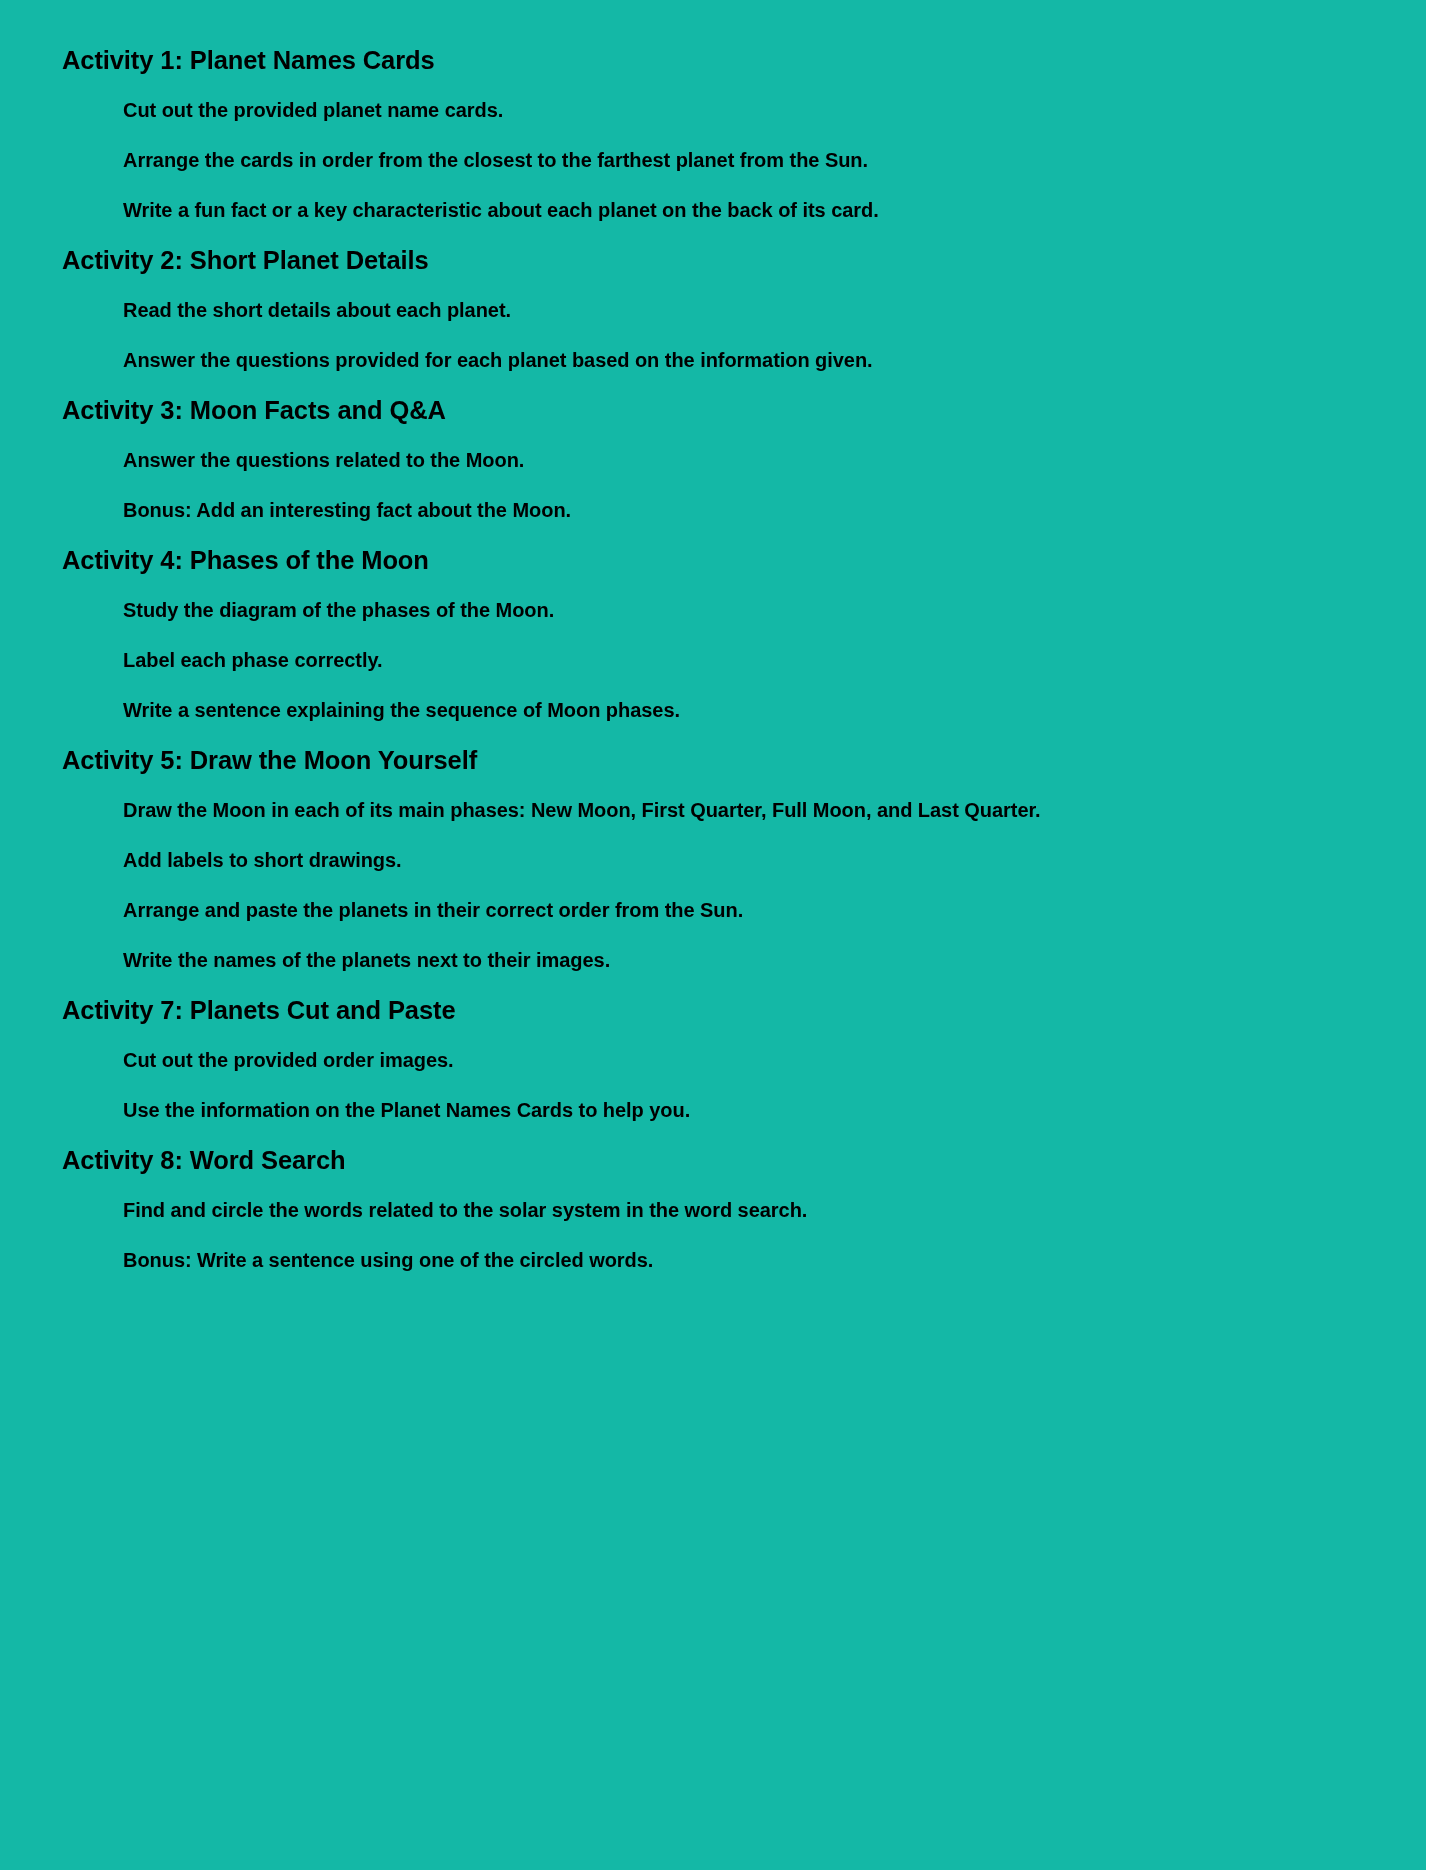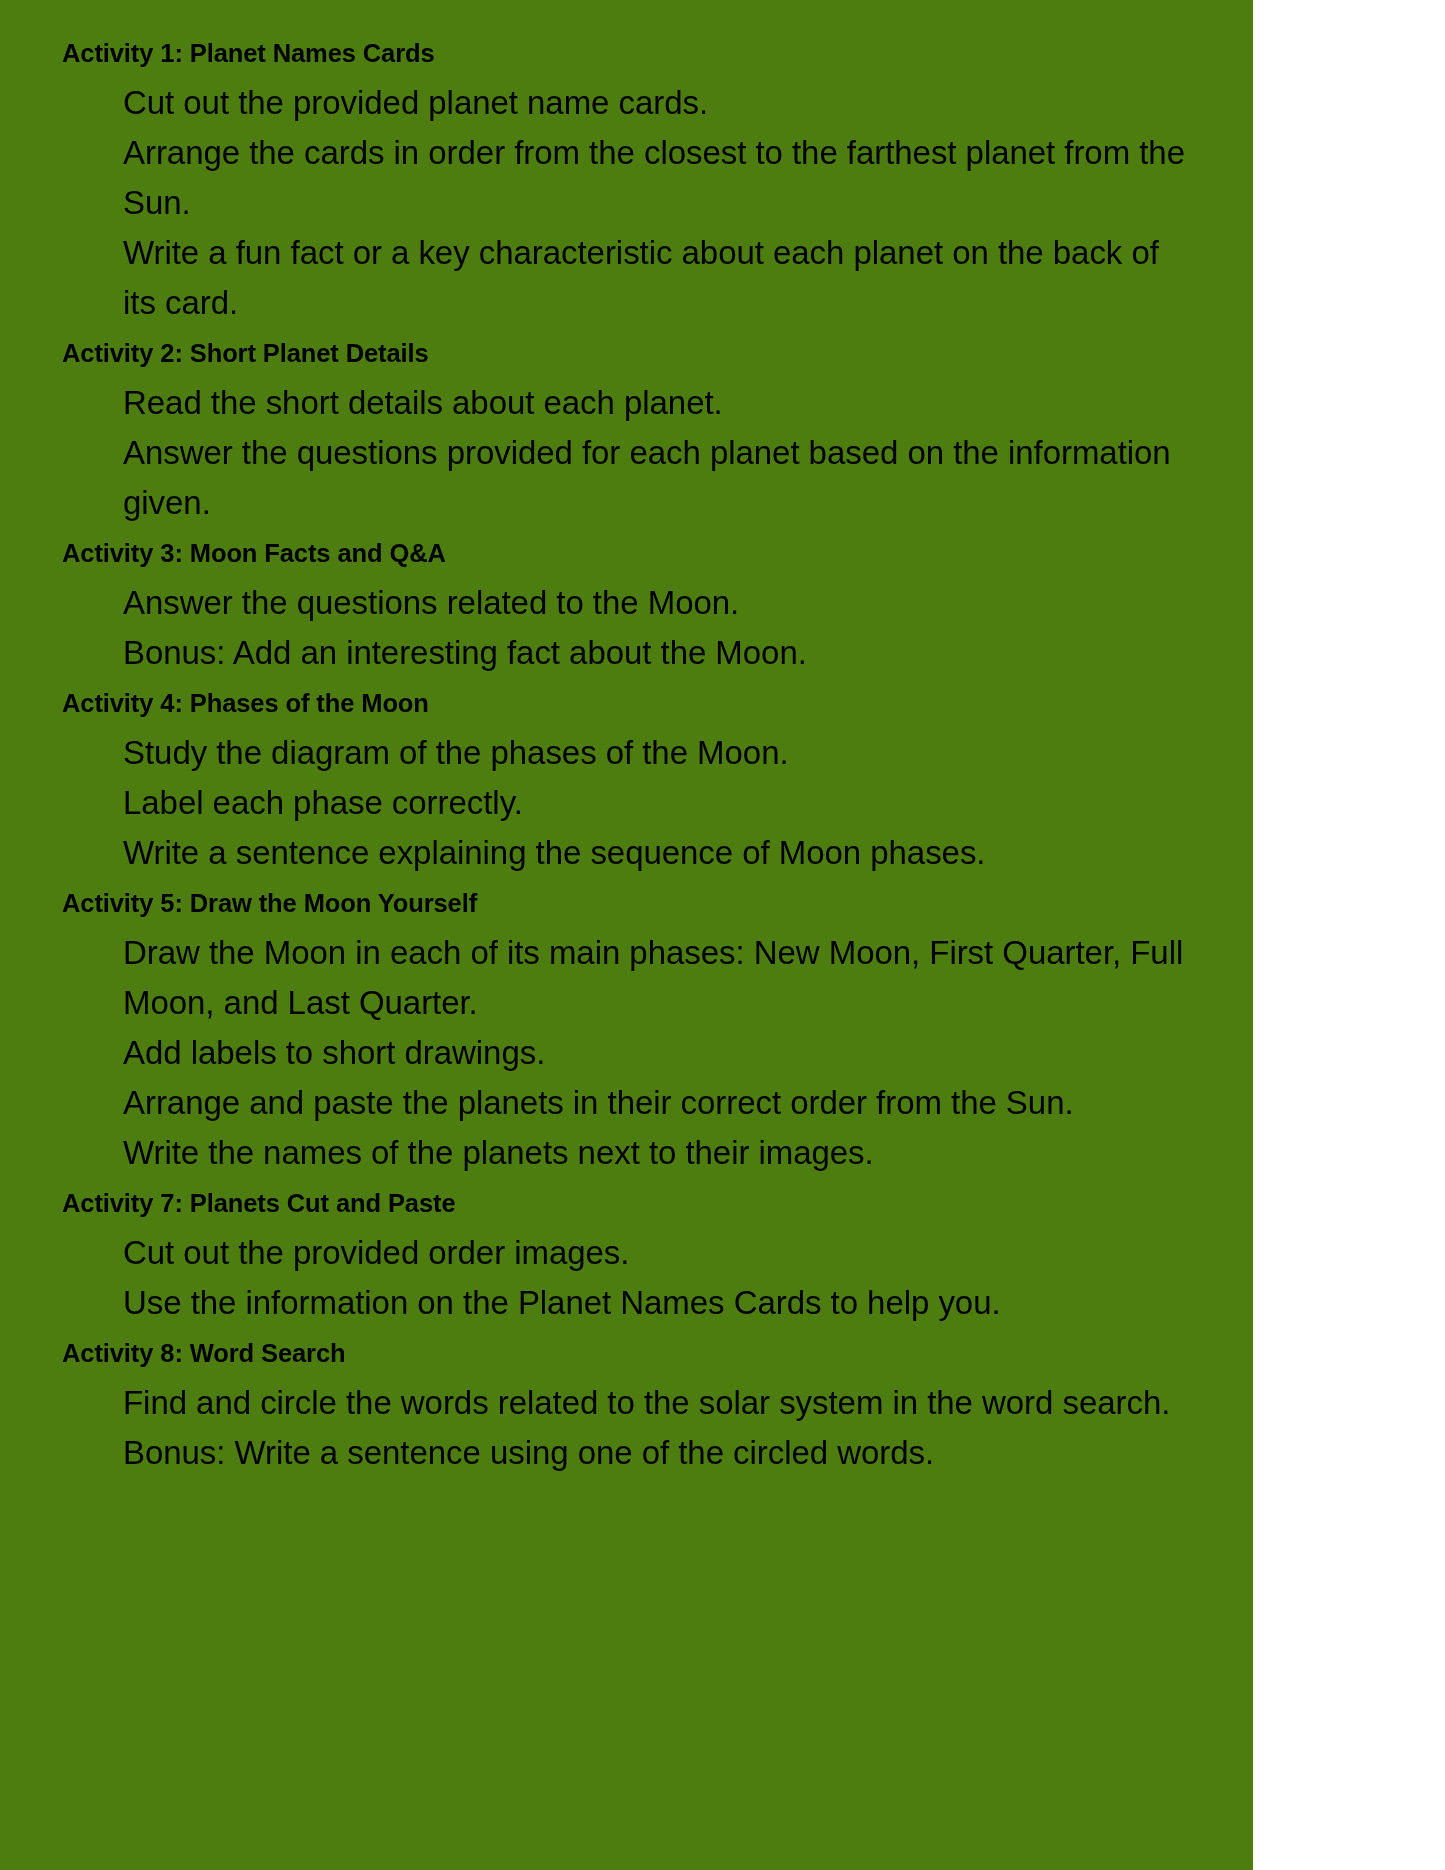--- a/index.html
+++ b/index.html
@@ -9,46 +9,46 @@
   }
   body {
     width: 1445px;
     height: 1870px;
     font-family: "Liberation Sans", sans-serif;
     color: #000000;
     -webkit-font-smoothing: antialiased;
   }
   .page {
     box-sizing: border-box;
-    width: 1253px;
+    width: 1426px;
     min-height: 1870px;
-    padding: 28px 62px 0 62px;
-    background: #4d7c0f;
+    padding: 35px 62px 0 62px;
+    background: #14b8a6;
   }
   .activity {
     margin: 0;
     padding: 0;
   }
   .activity-heading {
     font-size: 25.5px;
     font-weight: bold;
     line-height: 50px;
     letter-spacing: -0.1px;
     margin: 0;
     padding: 0;
     white-space: nowrap;
   }
   .activity-steps {
     list-style: none;
     margin: 0;
     padding: 0;
   }
   .activity-step {
-    font-size: 33px;
-    font-weight: 400;
+    font-size: 20px;
+    font-weight: 700;
     line-height: 50px;
     letter-spacing: -0.05px;
     margin: 0;
     padding: 0 0 0 61px;
     max-width: 1090px;
   }
 </style>
 </head>
 <body>
 

